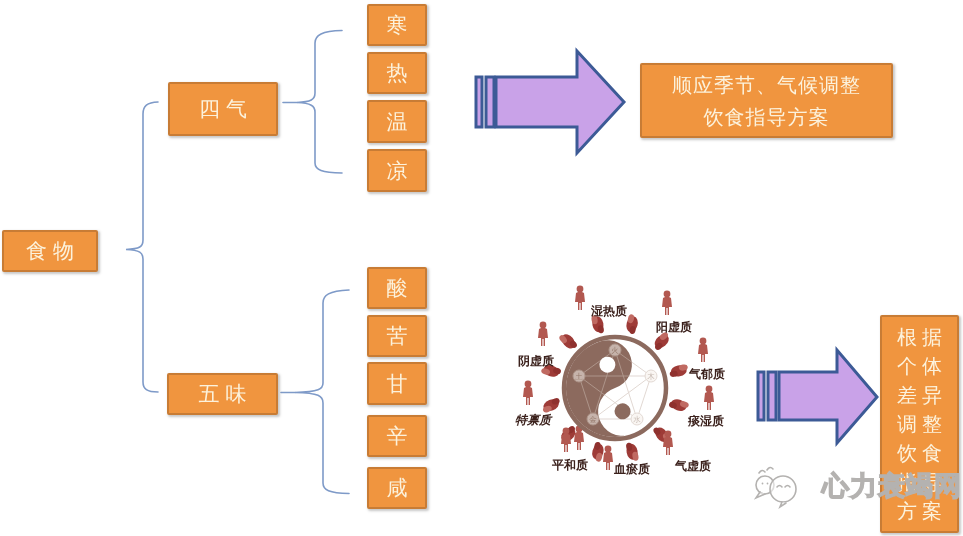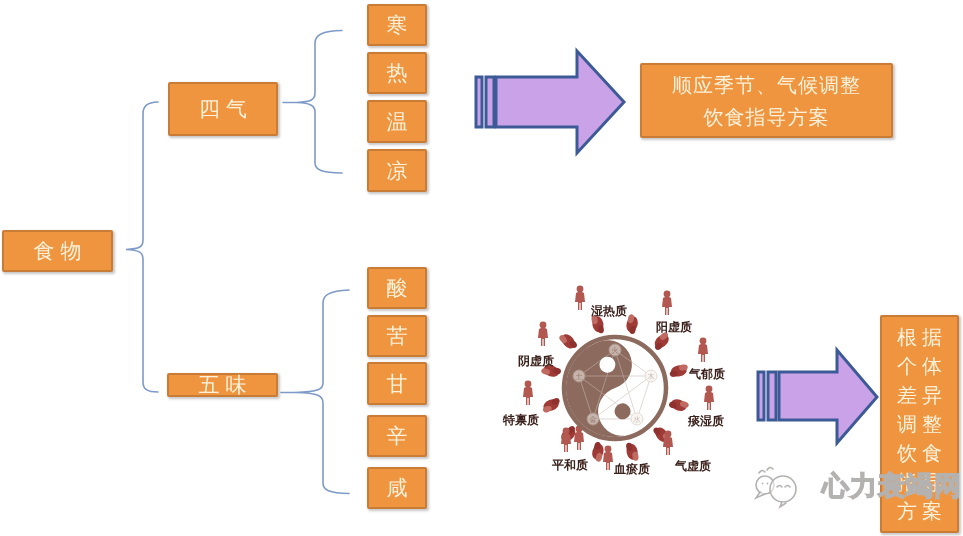--- a/index.html
+++ b/index.html
@@ -10,23 +10,23 @@
   #overlay{position:absolute;left:0;top:0;z-index:1;}
   .obox{
     position:absolute;box-sizing:border-box;z-index:2;
     background:#F0953F;border:2.5px solid #C87C35;border-radius:2px;
     color:#FCF2DC;display:flex;align-items:center;justify-content:center;
     box-shadow:1.5px 1.5px 2.5px rgba(130,130,130,.45);
     text-align:center;
   }
   .node{font-size:21px;letter-spacing:6px;padding-left:6px;}
   .leaf{font-size:21px;}
-  .b-food{left:2px;top:230px;width:111px;height:42px;}
+  .b-food{left:2px;top:230px;width:96px;height:42px;}
   .b-siqi{left:168px;top:82px;width:110px;height:54px;}
-  .b-wuwei{left:167px;top:373px;width:111px;height:24px;}
+  .b-wuwei{left:167px;top:373px;width:111px;height:42px;}
   .b-han{left:367px;top:4px;width:60px;height:42px;}
   .b-re{left:367px;top:52px;width:60px;height:42px;}
   .b-wen{left:367px;top:100px;width:60px;height:43px;}
   .b-liang{left:367px;top:149px;width:60px;height:43px;}
   .b-suan{left:367px;top:267px;width:60px;height:42px;}
   .b-ku{left:367px;top:315px;width:60px;height:42px;}
   .b-gan{left:367px;top:362px;width:60px;height:43px;}
   .b-xin{left:367px;top:415px;width:60px;height:42px;}
   .b-xian{left:367px;top:467px;width:60px;height:42px;}
   .b-outcome1{left:640px;top:63px;width:253px;height:75px;flex-direction:column;font-size:20px;line-height:32px;letter-spacing:1px;}
@@ -178,21 +178,21 @@
     <div>方案</div>
   </div>
 
   <span class="wheel-label" style="left:609px;top:311px;">湿热质</span>
   <span class="wheel-label" style="left:674px;top:327px;">阳虚质</span>
   <span class="wheel-label" style="left:707px;top:374px;">气郁质</span>
   <span class="wheel-label" style="left:706px;top:421px;">痰湿质</span>
   <span class="wheel-label" style="left:693px;top:466px;">气虚质</span>
   <span class="wheel-label" style="left:632px;top:469px;">血瘀质</span>
   <span class="wheel-label" style="left:570px;top:465px;">平和质</span>
-  <span class="wheel-label" style="left:521px;top:420px;">特禀质</span>
+  <span class="wheel-label" style="left:533px;top:420px;font-style:italic;">特禀质</span>
   <span class="wheel-label" style="left:536px;top:361px;">阴虚质</span>
 
   <div id="watermark">
     <svg width="54" height="52" viewBox="0 0 54 52">
       <g stroke="#B4B2B0" stroke-width="1.6" fill="rgba(255,255,255,0.55)" stroke-linecap="round">
         <path d="M7,13 q3,-4.5 6,-1" fill="none"></path>
         <path d="M15,10 q3,-4.5 6,-1" fill="none"></path>
         <circle cx="13" cy="25" r="9"></circle>
         <path d="M8,32 L4,38 L13,34" fill="rgba(255,255,255,0.55)"></path>
         <circle cx="31" cy="29" r="13"></circle>

